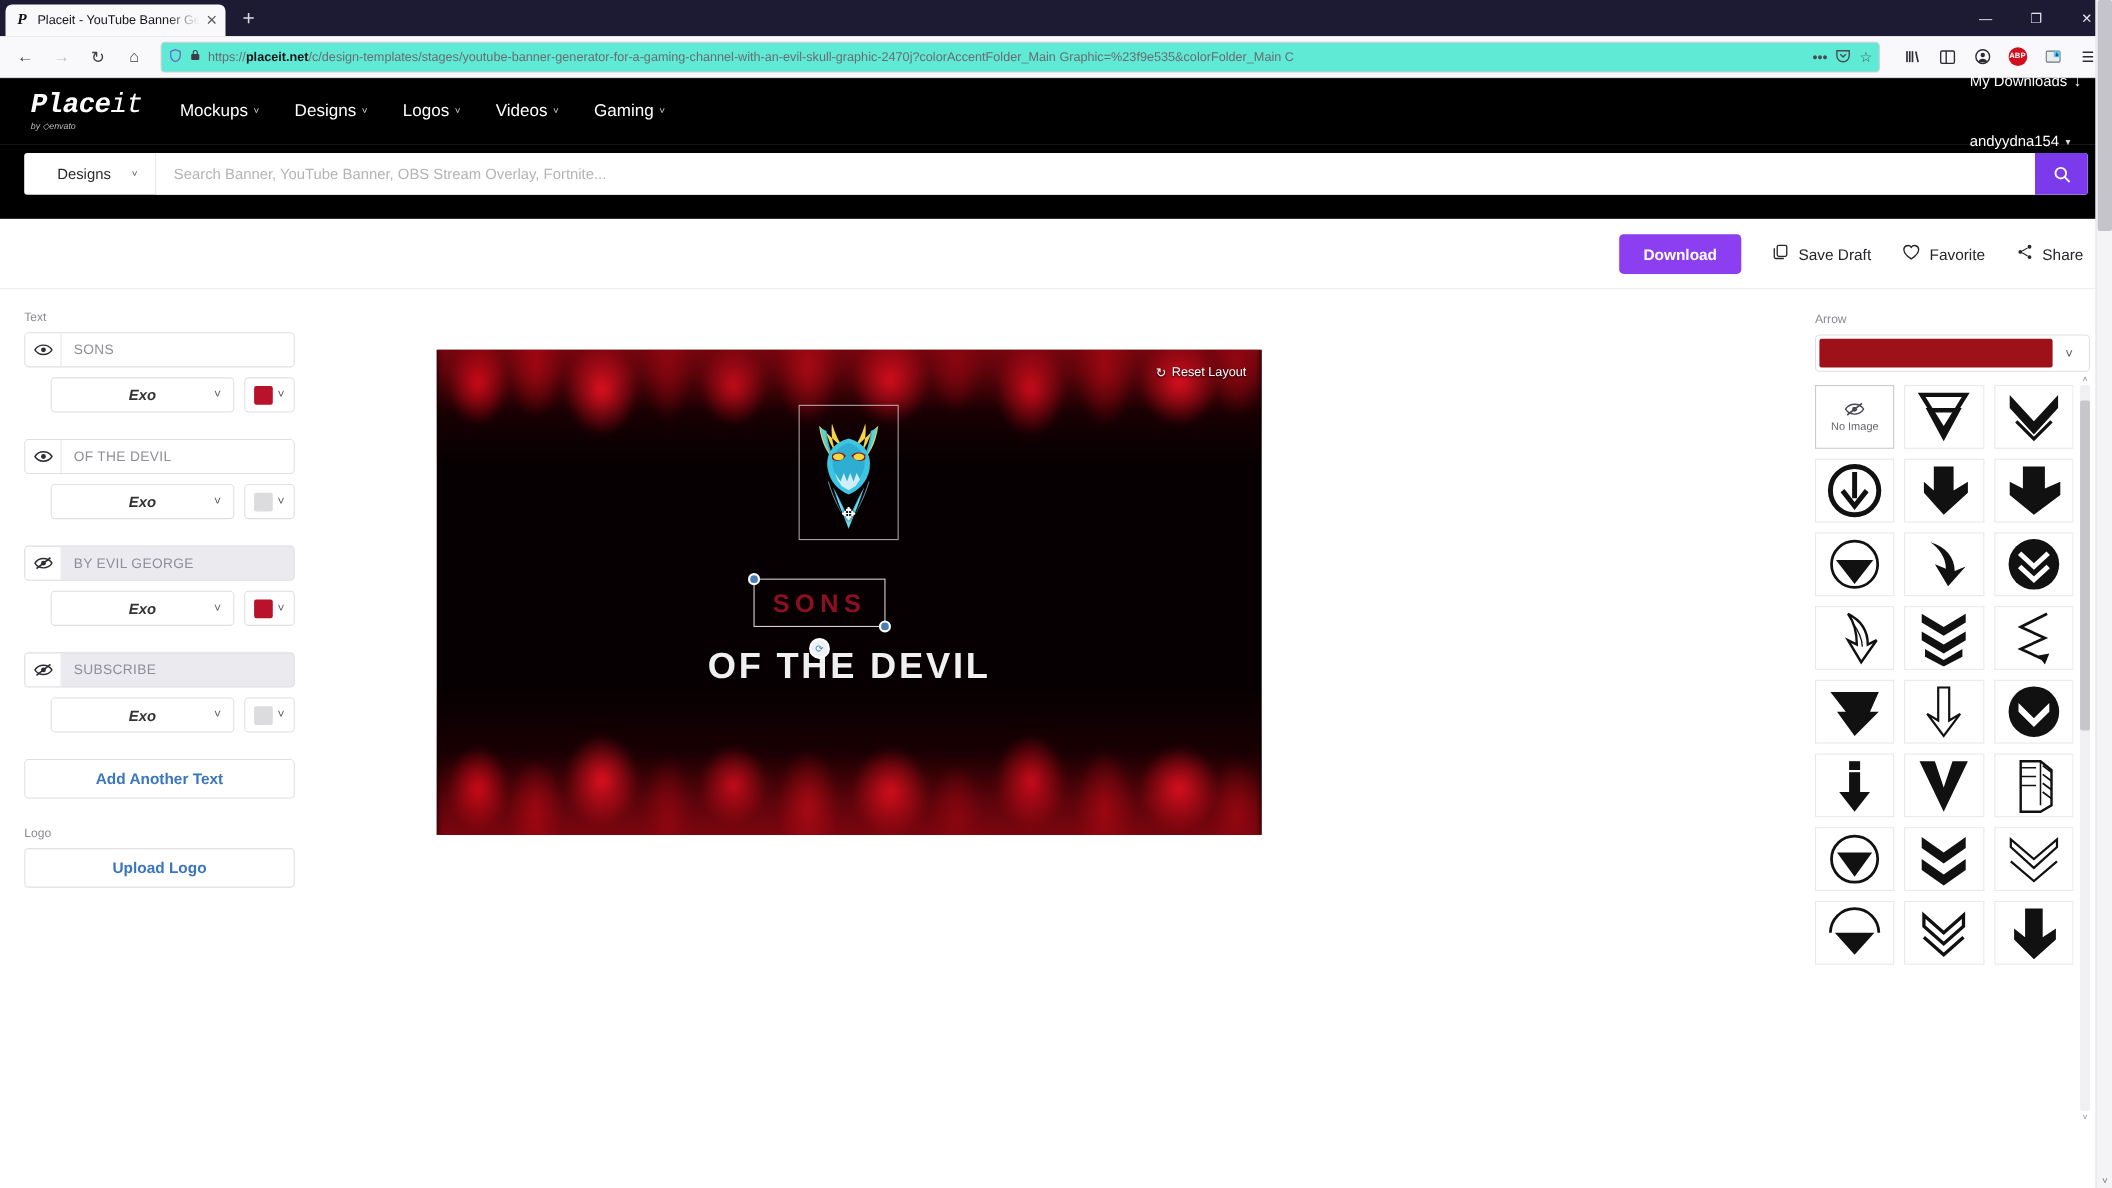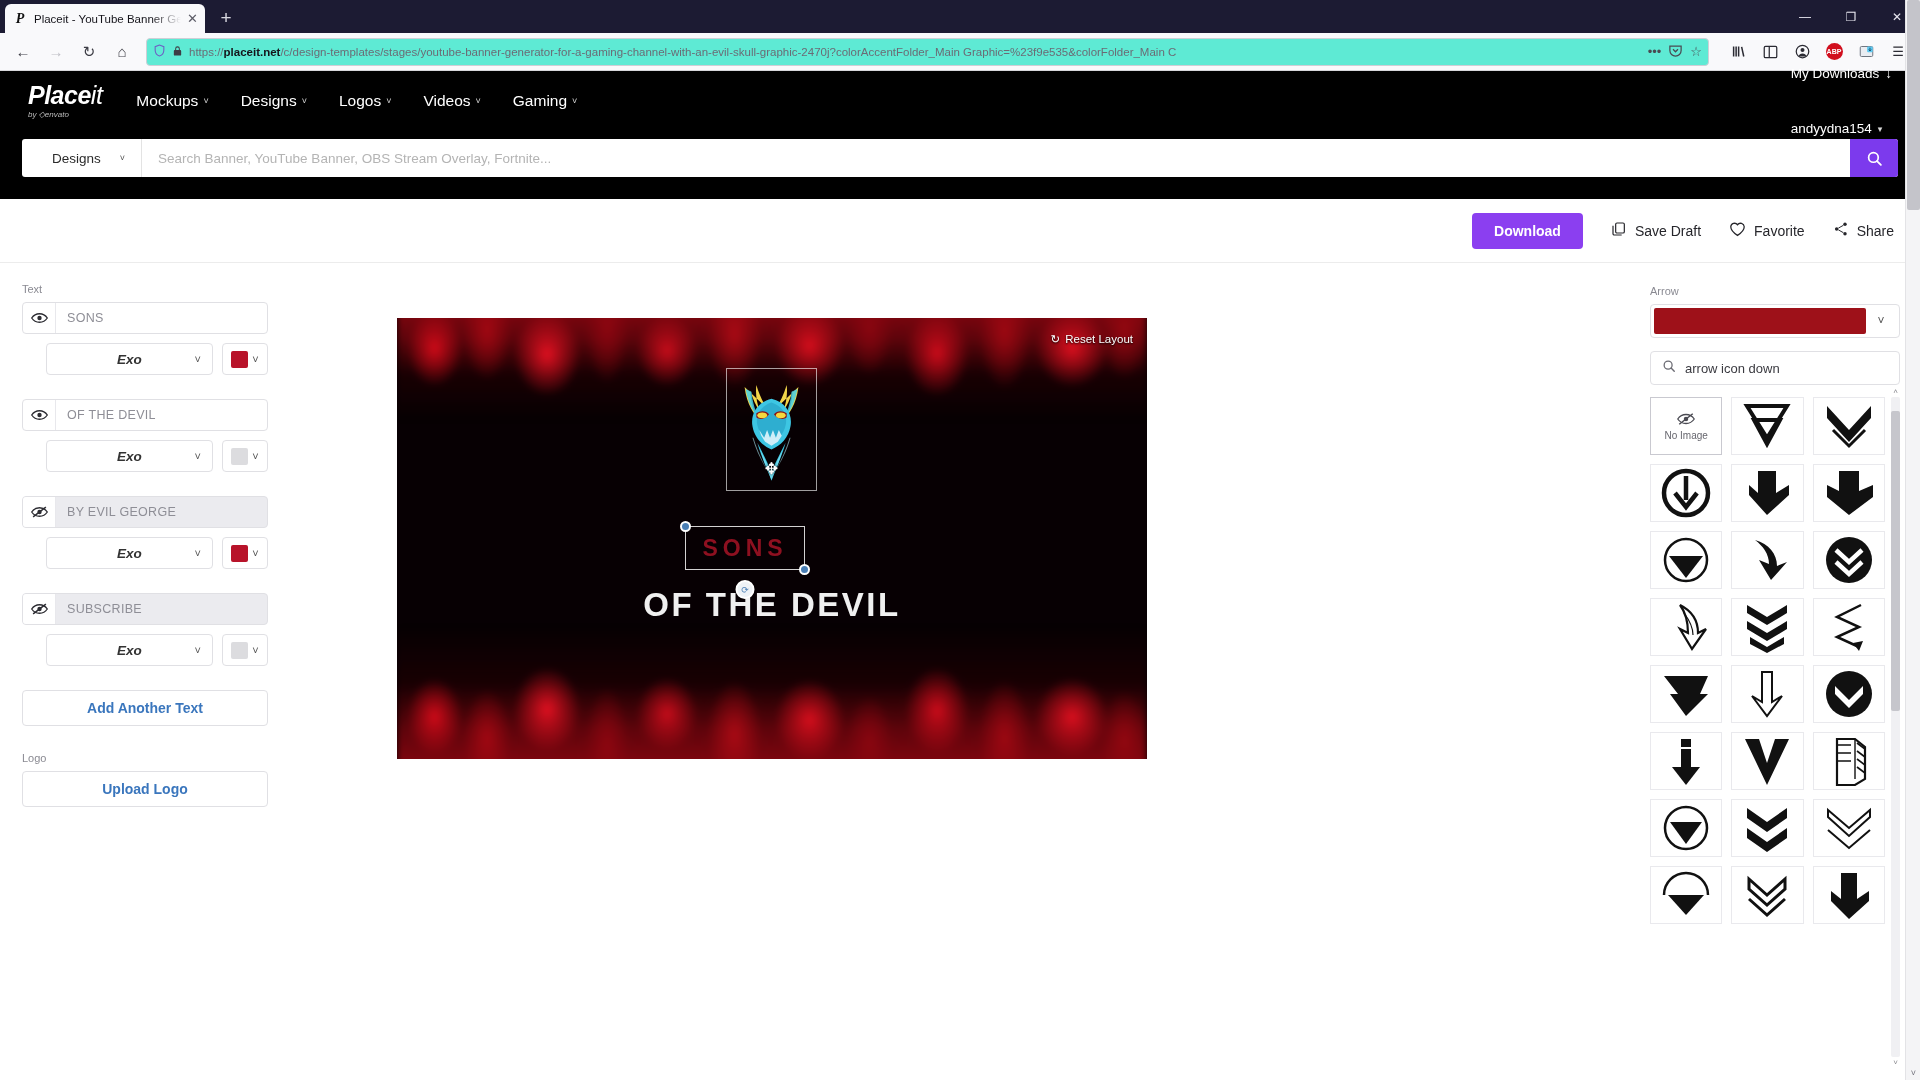--- a/index.html
+++ b/index.html
@@ -87,21 +87,21 @@
   }
 
   
   .pi-header {
     height: 60px; background: #000; display: flex; align-items: center;
     padding: 0 28px; color: #fff;
   }
   .pi-logo { display: flex; flex-direction: column; margin-right: 34px; cursor: pointer; }
   .pi-logo-main {
     font-size: 25px; font-weight: 800; font-style: italic;
-    font-family: Liberation Sans, sans-serif; letter-spacing: -0.5px; line-height: 1;
+    font-family: Liberation Mono, monospace; letter-spacing: -0.5px; line-height: 1;
   }
   .pi-logo-main i { font-weight: 400; font-style: italic; }
   .pi-logo-sub { font-size: 8px; color: #bdbdbd; font-style: italic; margin-top: 2px; }
   .pi-nav { display: flex; align-items: center; gap: 32px; }
   .pi-nav-item {
     font-size: 15.5px; color: #fff; display: flex; align-items: center; gap: 5px; cursor: pointer; justify-content: flex-end;
   }
   .caret { font-size: 9px; opacity: .85; }
   .pi-right { margin-left: auto; display: flex; align-items: flex-start; gap: 40px; flex-direction: column; }
   .pi-right-item { font-size: 13.5px; display: flex; align-items: center; gap: 6px; cursor: pointer; }
@@ -644,29 +644,20 @@
   </div>
 
   <div class="right-panel">
     <div class="panel-label">Arrow</div>
 
     <div class="color-bar-row">
       <div class="color-bar" id="arrowColor" style="background: rgb(158, 17, 25);"></div>
       <div class="color-bar-caret">˅</div>
     </div>
 
-    <div class="icon-search">
-      <span>
-        <svg width="14" height="14" viewBox="0 0 24 24">
-            <circle cx="10.5" cy="10.5" r="6.8" fill="none" stroke="#6b6b73" stroke-width="2.2"></circle>
-            <path d="M15.6 15.6L21 21" stroke="#6b6b73" stroke-width="2.4" stroke-linecap="round"></path>
-          </svg>
-      </span>
-      <input type="text" value="arrow icon down" style="">
-    </div>
 
     <div class="icon-grid-wrap">
       <div class="icon-grid">
 
         <div class="icon-cell noimg">
           <span>
             <svg width="18" height="14" viewBox="0 0 24 18">
                 <path d="M1 9s4-6 11-6 11 6 11 6-4 6-11 6S1 9 1 9z" fill="none" stroke="#4a4a52" stroke-width="1.7"></path>
                 <circle cx="12" cy="9" r="3" fill="#4a4a52"></circle>
                 <path d="M3 16L21 2" stroke="#4a4a52" stroke-width="2"></path>

